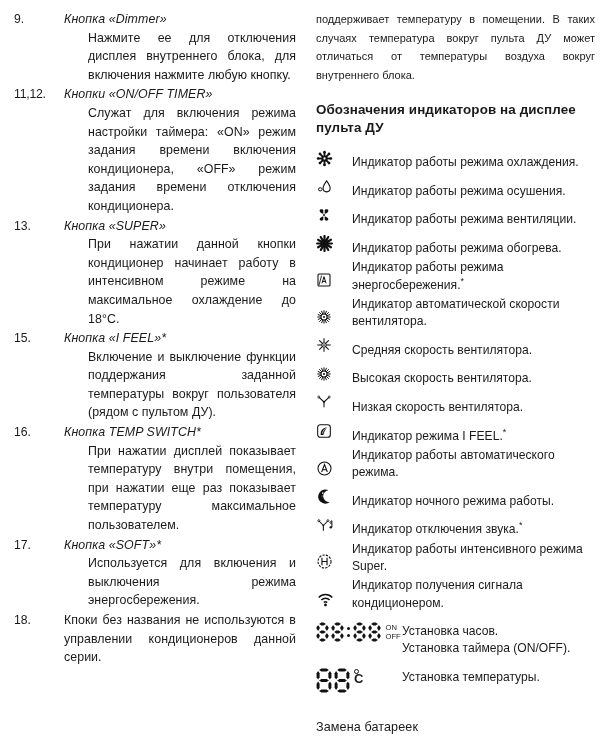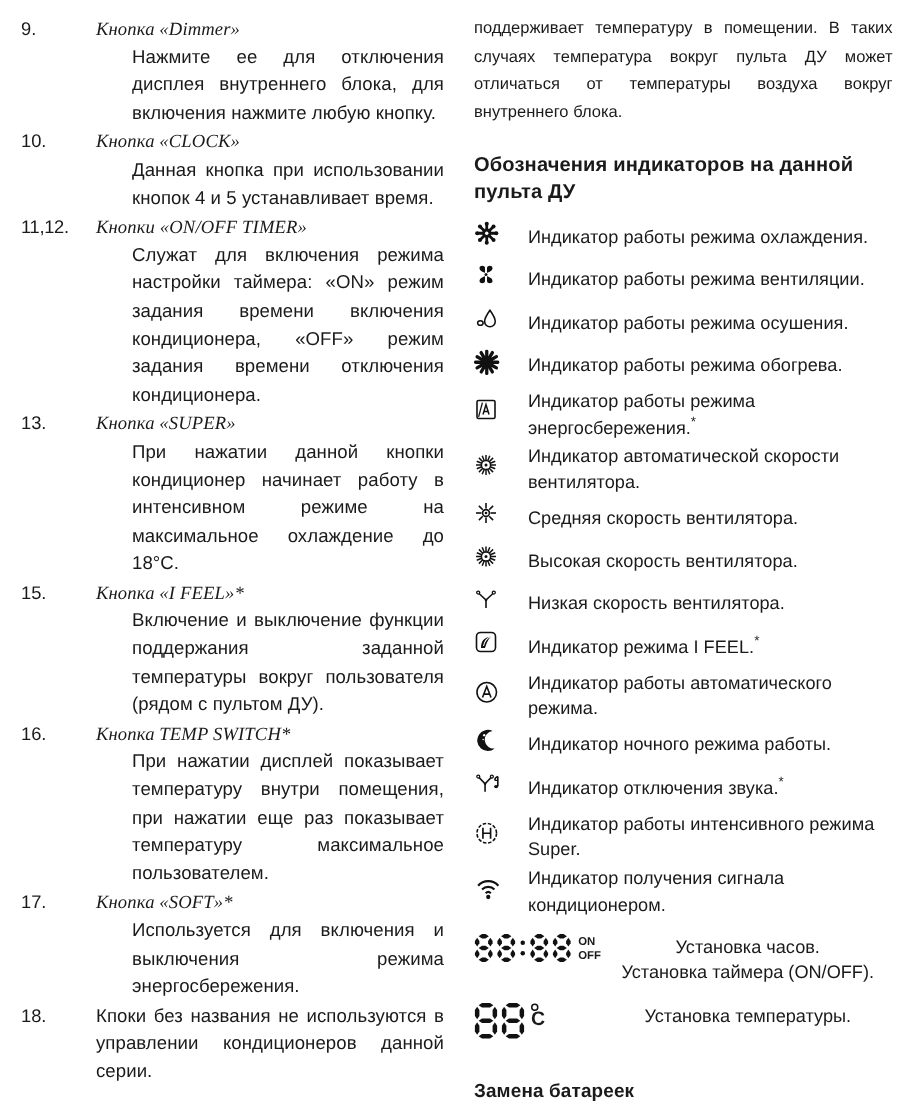--- a/index.html
+++ b/index.html
@@ -61,21 +61,20 @@
   .num-marker.wide {
     font-size: 12.2px;
     letter-spacing: -0.2px;
   }
   .num-title {
     margin-left: 50px;
     font-style: italic;
     font-size: 12.4px;
     line-height: 18.6px;
     letter-spacing: 0.1px;
-    font-family: Liberation Serif, serif;
   }
   .num-body {
     margin-left: 74px;
     font-size: 12.4px;
     line-height: 18.6px;
     text-align: justify;
     text-justify: inter-word;
     letter-spacing: 0.05px;
   }
   .num-body.no-title {
@@ -100,21 +99,21 @@
     line-height: 18px;
     margin-top: 17px;
     margin-bottom: 6px;
     letter-spacing: 0.1px;
   }
   .ind-table {
     margin-top: 2px;
   }
   .ind-row {
     display: flex;
-    align-items: center;
+    align-items: flex-end;
     min-height: 28.6px;
   }
   .ind-icon {
     flex: 0 0 36px;
     height: 22px;
     display: flex;
     align-items: flex-start;
     justify-content: flex-start;
     padding-top: 1px;
   }
@@ -141,24 +140,24 @@
     flex: 0 0 86px;
     display: flex;
     align-items: flex-start;
   }
   .seg-text {
     flex: 1;
     font-size: 12.1px;
     line-height: 17.3px;
     padding-top: 1px;
   }
-  .seg-text div { white-space: nowrap; text-align: center; }
+  .seg-text div { white-space: nowrap; }
 
   .batt-head {
-    font-weight: bold;
+    font-weight: normal;
     font-size: 12.6px;
     line-height: 17px;
     margin-top: 26px;
     margin-bottom: 6px;
     letter-spacing: 0.1px;
   }
   .batt-list {
     margin: 0;
     padding: 0;
     list-style: none;
@@ -184,25 +183,20 @@
 <div class="page">
 
   <div class="col col-left">
     <ul class="num-list" id="left-list">
         <li class="num-item">
           <div class="num-marker">9.</div>
           <div class="num-title">Кнопка «Dimmer»</div>
           <div class="num-body">Нажмите ее для отключения дисплея внутреннего блока, для включения нажмите любую кнопку.</div>
         </li>
         <li class="num-item">
-          <div class="num-marker">10.</div>
-          <div class="num-title">Кнопка «CLOCK»</div>
-          <div class="num-body">Данная кнопка при использовании кнопок 4 и 5 устанавливает время.</div>
-        </li>
-        <li class="num-item">
           <div class="num-marker wide">11,12.</div>
           <div class="num-title">Кнопки «ON/OFF TIMER»</div>
           <div class="num-body">Служат для включения режима настройки таймера: «ON» режим задания времени включения кондиционера, «OFF» режим задания времени отключения кондиционера.</div>
         </li>
         <li class="num-item">
           <div class="num-marker">13.</div>
           <div class="num-title">Кнопка «SUPER»</div>
           <div class="num-body">При нажатии данной кнопки кондиционер начинает работу в интенсивном режиме на максимальное охлаждение до 18°С.</div>
         </li>
         <li class="num-item">
@@ -224,21 +218,21 @@
           <div class="num-marker">18.</div>
           <div class="num-body no-title">Кпоки без названия не используются в управлении кондиционеров данной серии.</div>
         </li>
       </ul>
 
   </div>
 
   <div class="col col-right">
     <p class="intro-p">поддерживает температуру в помещении. В таких случаях температура вокруг пульта ДУ может отличаться от температуры воздуха вокруг внутреннего блока.</p>
 
-    <div class="section-head">Обозначения индикаторов на данной пульта ДУ</div>
+    <div class="section-head">Обозначения индикаторов на дисплее пульта ДУ</div>
 
     <div class="ind-table" id="ind-list">
         <div class="ind-row">
           <div class="ind-icon">
             <svg width="17" height="17" viewBox="0 0 24 24">
               <line x1="12" y1="12" x2="21.0" y2="12.0" stroke="#111" stroke-width="2.6"></line>
               <circle cx="21.0" cy="12.0" r="1.9" fill="#111"></circle>
               <line x1="12" y1="12" x2="18.4" y2="18.4" stroke="#111" stroke-width="2.6"></line>
               <circle cx="18.4" cy="18.4" r="1.9" fill="#111"></circle>
               <line x1="12" y1="12" x2="12.0" y2="21.0" stroke="#111" stroke-width="2.6"></line>
@@ -254,38 +248,38 @@
               <line x1="12" y1="12" x2="18.4" y2="5.6" stroke="#111" stroke-width="2.6"></line>
               <circle cx="18.4" cy="5.6" r="1.9" fill="#111"></circle>
               <circle cx="12" cy="12" r="4.4" fill="#111"></circle>
               <circle cx="12" cy="12" r="1.6" fill="#fff"></circle>
             </svg>
           </div>
           <div class="ind-text"><span>Индикатор работы режима охлаждения.</span></div>
         </div>
         <div class="ind-row">
           <div class="ind-icon">
+            <svg width="17" height="17" viewBox="0 0 24 24">
+              <path d="M15 4 C15 4 20 11 20 14.6 A5 5 0 0 1 10 14.6 C10 11 15 4 15 4 Z" fill="none" stroke="#111" stroke-width="1.5"></path>
+                <ellipse cx="6" cy="16" rx="2.6" ry="2.2" fill="none" stroke="#111" stroke-width="1.4"></ellipse>
+            </svg>
+          </div>
+          <div class="ind-text"><span>Индикатор работы режима осушения.</span></div>
+        </div>
+        <div class="ind-row">
+          <div class="ind-icon">
             <svg width="16" height="16" viewBox="0 0 24 24">
               <path d="M11 5.5 C11 2.6 5.5 2.6 5.5 5.5 C5.5 8 8.5 9.6 11 10.3 Z" fill="#111"></path>
                 <path d="M13 5.5 C13 2.6 18.5 2.6 18.5 5.5 C18.5 8 15.5 9.6 13 10.3 Z" fill="#111"></path>
                 <path d="M11 18.5 C11 21.4 5.5 21.4 5.5 18.5 C5.5 16 8.5 14.4 11 13.7 Z" fill="#111"></path>
                 <path d="M13 18.5 C13 21.4 18.5 21.4 18.5 18.5 C18.5 16 15.5 14.4 13 13.7 Z" fill="#111"></path>
                 <circle cx="12" cy="12" r="1.5" fill="#111"></circle>
             </svg>
           </div>
           <div class="ind-text"><span>Индикатор работы режима вентиляции.</span></div>
-        </div>
-        <div class="ind-row">
-          <div class="ind-icon">
-            <svg width="17" height="17" viewBox="0 0 24 24">
-              <path d="M15 4 C15 4 20 11 20 14.6 A5 5 0 0 1 10 14.6 C10 11 15 4 15 4 Z" fill="none" stroke="#111" stroke-width="1.5"></path>
-                <ellipse cx="6" cy="16" rx="2.6" ry="2.2" fill="none" stroke="#111" stroke-width="1.4"></ellipse>
-            </svg>
-          </div>
-          <div class="ind-text"><span>Индикатор работы режима осушения.</span></div>
         </div>
         <div class="ind-row">
           <div class="ind-icon">
             <svg width="17" height="17" viewBox="0 0 24 24">
               <line x1="17.5" y1="12.0" x2="22.5" y2="12.0" stroke="#111" stroke-width="3.1" stroke-linecap="round"></line>
               <line x1="16.8" y1="14.8" x2="21.1" y2="17.3" stroke="#111" stroke-width="3.1" stroke-linecap="round"></line>
               <line x1="14.8" y1="16.8" x2="17.3" y2="21.1" stroke="#111" stroke-width="3.1" stroke-linecap="round"></line>
               <line x1="12.0" y1="17.5" x2="12.0" y2="22.5" stroke="#111" stroke-width="3.1" stroke-linecap="round"></line>
               <line x1="9.3" y1="16.8" x2="6.8" y2="21.1" stroke="#111" stroke-width="3.1" stroke-linecap="round"></line>
               <line x1="7.2" y1="14.8" x2="2.9" y2="17.3" stroke="#111" stroke-width="3.1" stroke-linecap="round"></line>
@@ -499,21 +493,21 @@
                 <svg width="13" height="20" viewBox="0 0 13 20">
                   <polygon points="3.0999999999999996,2.0999999999999996 5.35,0.5999999999999996 7.65,0.5999999999999996 9.9,2.0999999999999996 7.65,3.5999999999999996 5.35,3.5999999999999996" fill="#111"></polygon>
                   <polygon points="3.0999999999999996,10 5.35,8.5 7.65,8.5 9.9,10 7.65,11.5 5.35,11.5" fill="#111"></polygon>
                   <polygon points="3.0999999999999996,17.9 5.35,16.4 7.65,16.4 9.9,17.9 7.65,19.4 5.35,19.4" fill="#111"></polygon>
                   <polygon points="2.0999999999999996,3.0999999999999996 3.5999999999999996,5.35 3.5999999999999996,6.75 2.0999999999999996,9 0.5999999999999996,6.75 0.5999999999999996,5.35" fill="#111"></polygon>
                   <polygon points="10.9,3.0999999999999996 12.4,5.35 12.4,6.75 10.9,9 9.4,6.75 9.4,5.35" fill="#111"></polygon>
                   <polygon points="2.0999999999999996,11 3.5999999999999996,13.25 3.5999999999999996,14.649999999999999 2.0999999999999996,16.9 0.5999999999999996,14.649999999999999 0.5999999999999996,13.25" fill="#111"></polygon>
                   <polygon points="10.9,11 12.4,13.25 12.4,14.649999999999999 10.9,16.9 9.4,14.649999999999999 9.4,13.25" fill="#111"></polygon>
                 </svg>
               </span>
-              <span style="display:inline-flex;flex-direction:column;font-size:7.6px;font-weight:bold;line-height:9px;margin-left:3px;">
+              <span style="display:inline-flex;flex-direction:column;font-size:7.6px;font-weight:normal;line-height:9px;margin-left:3px;">
                 <span>ON</span>
                 <span>OFF</span>
               </span>
             </span>
           </div>
           <div class="seg-text">
             <div>Установка часов.</div>
             <div>Установка таймера (ON/OFF).</div>
           </div>
         </div>

